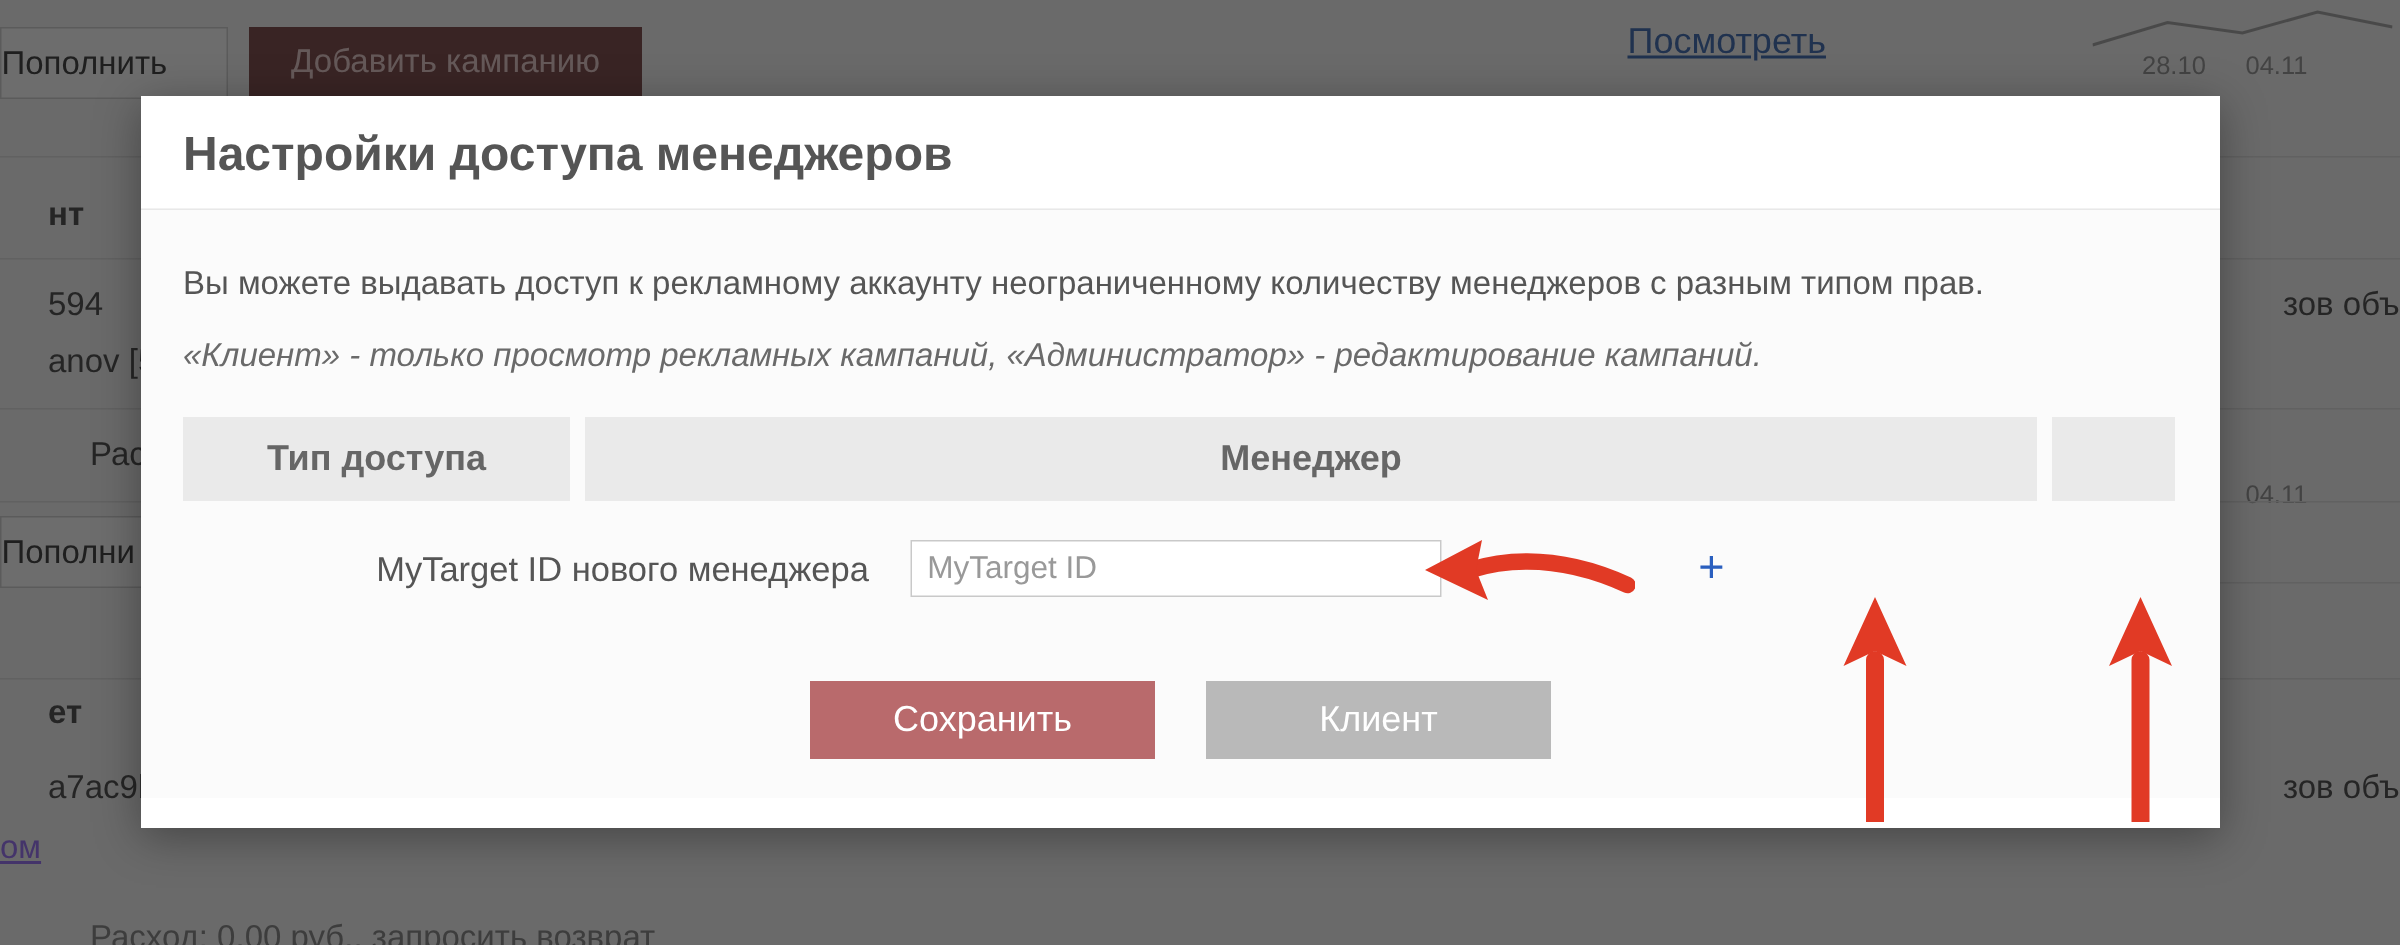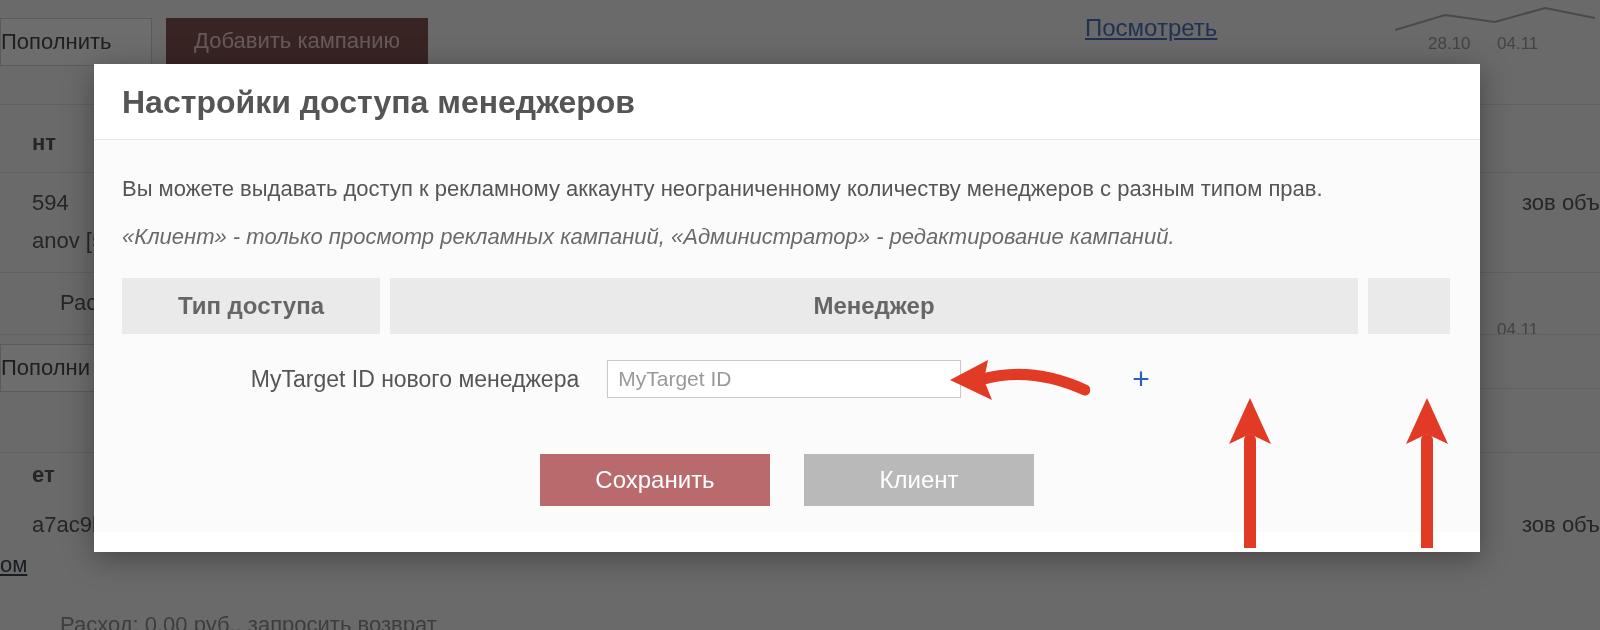--- a/index.html
+++ b/index.html
@@ -33,21 +33,21 @@
   .bg .rowline{position:absolute;left:0;right:0;height:1px;background:#ddd;}
   .bg .rl1{top:104px;}
   .bg .rl2{top:172px;}
   .bg .rl3{top:272px;}
   .bg .rl4{top:334px;}
   .bg .rl5{top:388px;}
   .bg .rl6{top:452px;}
   .bg .txt{position:absolute;white-space:nowrap;margin-left:32px;}
   .bg .look{position:absolute;top:14px;left:1085px;color:#2356a8;text-decoration:underline;font-size:24px;}
   .bg .mini{position:absolute;font-size:17px;color:#888;}
-  .bg .link2{position:absolute;color:#0f172a;text-decoration:underline;}
+  .bg .link2{position:absolute;color:#8b5cf6;text-decoration:underline;}
   .bg .graph{position:absolute;top:0;left:1395px;width:200px;height:40px;}
 
   
   .overlay{
     position:absolute;inset:0;
     background:rgba(30,30,30,.65);
   }
 
   
   .modal{

